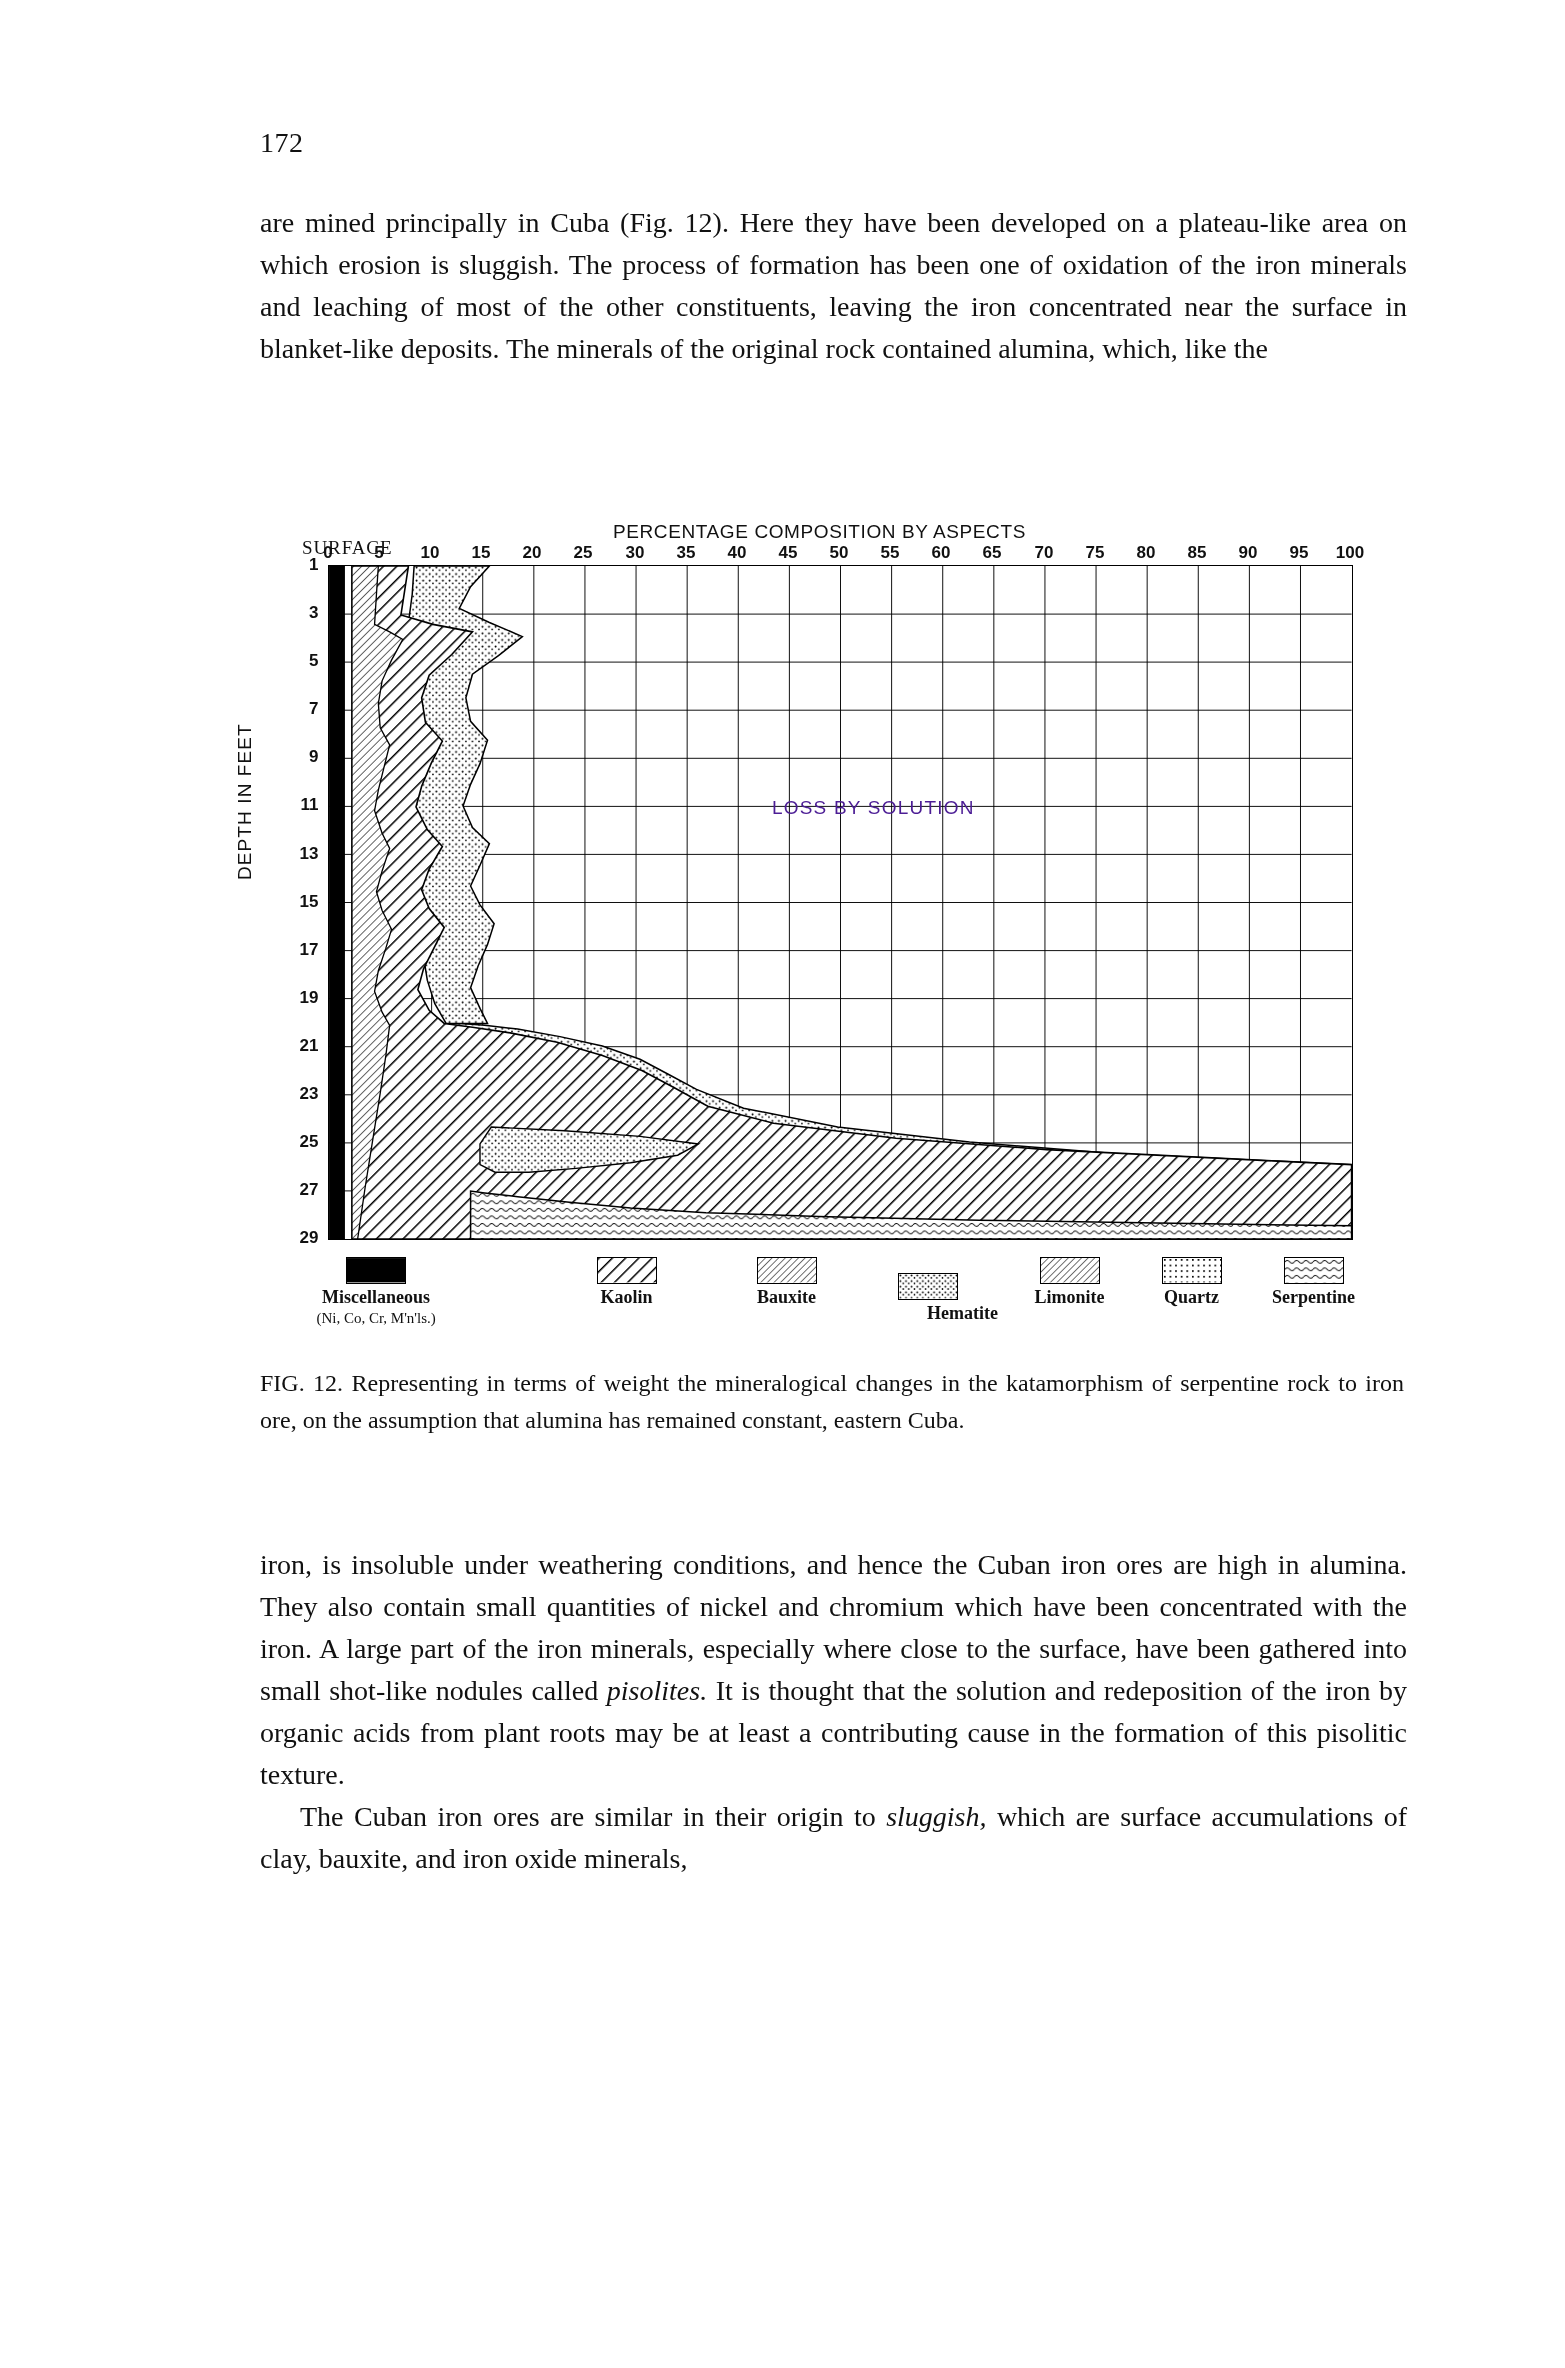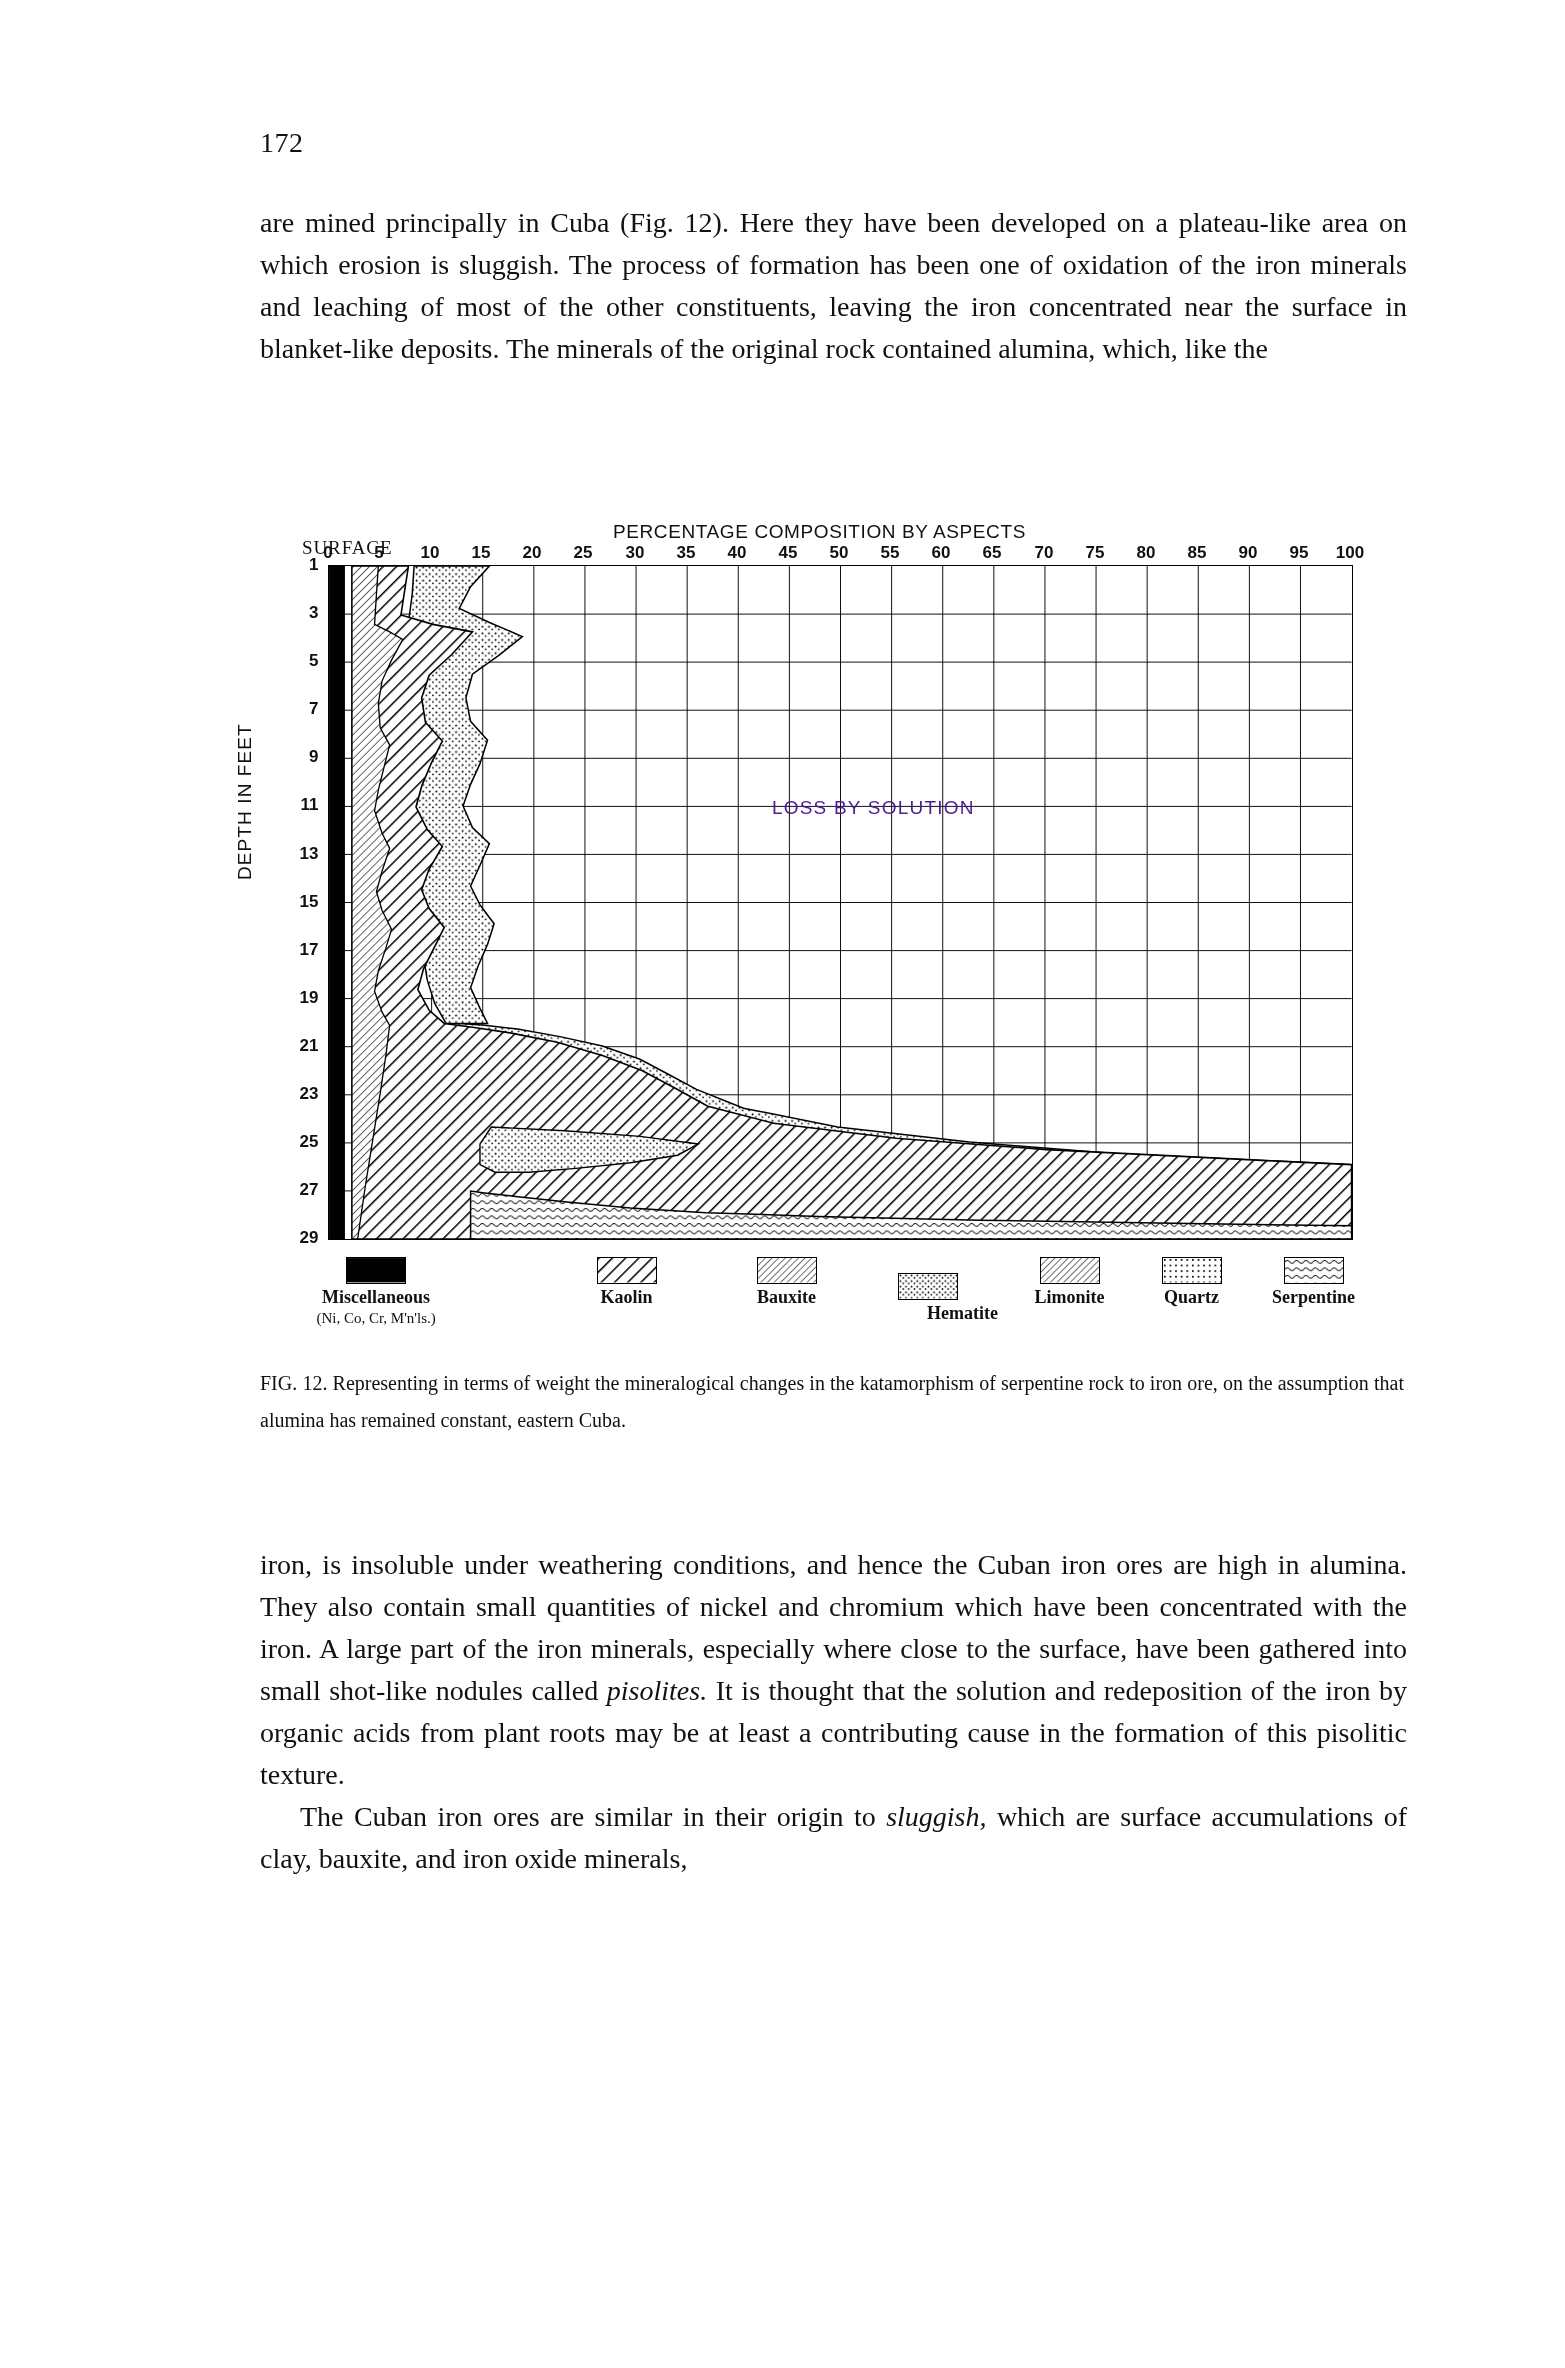--- a/index.html
+++ b/index.html
@@ -191,21 +191,21 @@
     white-space: nowrap;
     margin-top: 1.9px;
   }
 
   
   .caption {
     position: absolute;
     left: 260px;
     top: 1365px;
     width: 1144px;
-    font-size: 20px;
+    font-size: 24px;
     line-height: 37px;
     text-align: justify;
   }
   .caption .cap-first {
     font-variant: small-caps;
   }
 </style>
 </head>
 <body>
 

